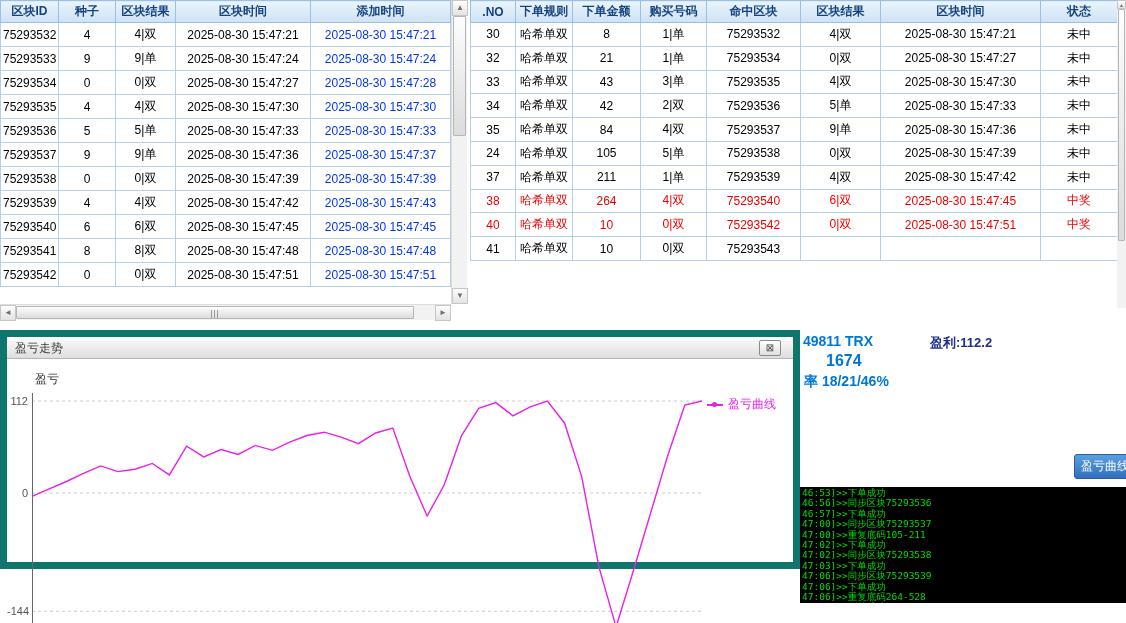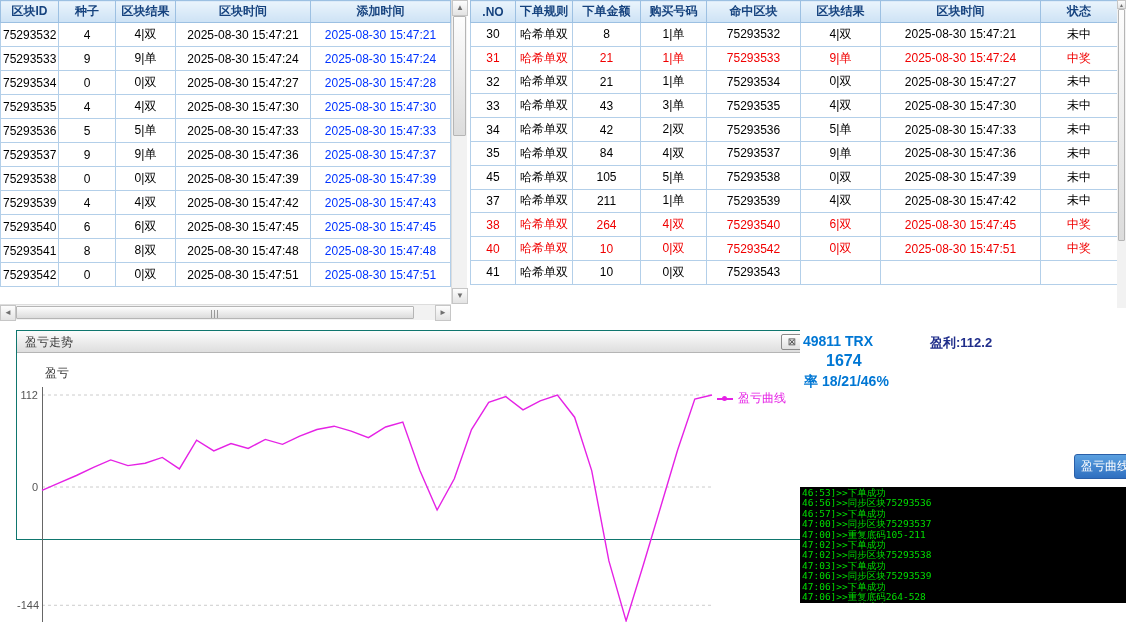--- a/index.html
+++ b/index.html
@@ -37,21 +37,21 @@
   #sb-h-left .sb-thumb { top:1px; left:16px; width:398px; height:13px; }
   .grip { position:absolute; left:50%; top:3px; width:9px; height:8px; margin-left:-4px;
           background:repeating-linear-gradient(90deg,#9a9a9a 0 1px,transparent 1px 3px); }
   #sb-v-right { left:647px; top:0; width:9px; height:308px; }
   #sb-v-right .sb-thumb { left:1px; top:9px; width:7px; height:232px; }
   .sb-btn-mini { position:absolute; left:0; top:0; width:9px; height:9px; font-size:5px;
                  line-height:8px; text-align:center; color:#707070;
                  background:linear-gradient(#fdfdfd,#e3e3e3); border:1px solid #c6c6c6; }
 
   
-  #chart-window { left:0; top:330px; width:800px; height:210px; border:1px solid #0f766e; background:#fff;margin-left:16px; }
+  #chart-window { left:0; top:330px; width:800px; height:239px; border:7px solid #0f766e; background:#fff; }
   .titlebar { position:relative; height:22px; background:linear-gradient(#fcfcfc,#dedede);
               border-bottom:1px solid #b5b5b5; }
   .titlebar .title { font-size:12px; color:#3a3a3a; line-height:22px; padding-left:8px; }
   .win-btn { position:absolute; right:12px; top:3px; width:22px; height:16px;
              border:1px solid #8a8a8a; background:linear-gradient(#ffffff,#e0e0e0);
              border-radius:2px; font-size:10px; line-height:14px; text-align:center;
              color:#444; cursor:pointer; }
   .chart-content { position:relative; width:798px; height:269px; overflow:hidden; }
   .ylabel { position:absolute; left:28px; top:12px; font-size:12px; color:#333; }
   #chart-ticks { position:absolute; left:0; top:0; width:798px; height:269px; pointer-events:none; }
@@ -222,30 +222,20 @@
         <tr>
           <td class="c-no">30</td>
           <td class="c-rule">哈希单双</td>
           <td class="c-amount">8</td>
           <td class="c-number">1|单</td>
           <td class="c-block">75293532</td>
           <td class="c-result">4|双</td>
           <td class="c-time">2025-08-30 15:47:21</td>
           <td class="c-status">未中</td>
         </tr>
-        <tr class="win">
-          <td class="c-no">31</td>
-          <td class="c-rule">哈希单双</td>
-          <td class="c-amount">21</td>
-          <td class="c-number">1|单</td>
-          <td class="c-block">75293533</td>
-          <td class="c-result">9|单</td>
-          <td class="c-time">2025-08-30 15:47:24</td>
-          <td class="c-status">中奖</td>
-        </tr>
         <tr>
           <td class="c-no">32</td>
           <td class="c-rule">哈希单双</td>
           <td class="c-amount">21</td>
           <td class="c-number">1|单</td>
           <td class="c-block">75293534</td>
           <td class="c-result">0|双</td>
           <td class="c-time">2025-08-30 15:47:27</td>
           <td class="c-status">未中</td>
         </tr>
@@ -273,21 +263,21 @@
           <td class="c-no">35</td>
           <td class="c-rule">哈希单双</td>
           <td class="c-amount">84</td>
           <td class="c-number">4|双</td>
           <td class="c-block">75293537</td>
           <td class="c-result">9|单</td>
           <td class="c-time">2025-08-30 15:47:36</td>
           <td class="c-status">未中</td>
         </tr>
         <tr>
-          <td class="c-no">45</td>
+          <td class="c-no">24</td>
           <td class="c-rule">哈希单双</td>
           <td class="c-amount">105</td>
           <td class="c-number">5|单</td>
           <td class="c-block">75293538</td>
           <td class="c-result">0|双</td>
           <td class="c-time">2025-08-30 15:47:39</td>
           <td class="c-status">未中</td>
         </tr>
         <tr>
           <td class="c-no">37</td>

